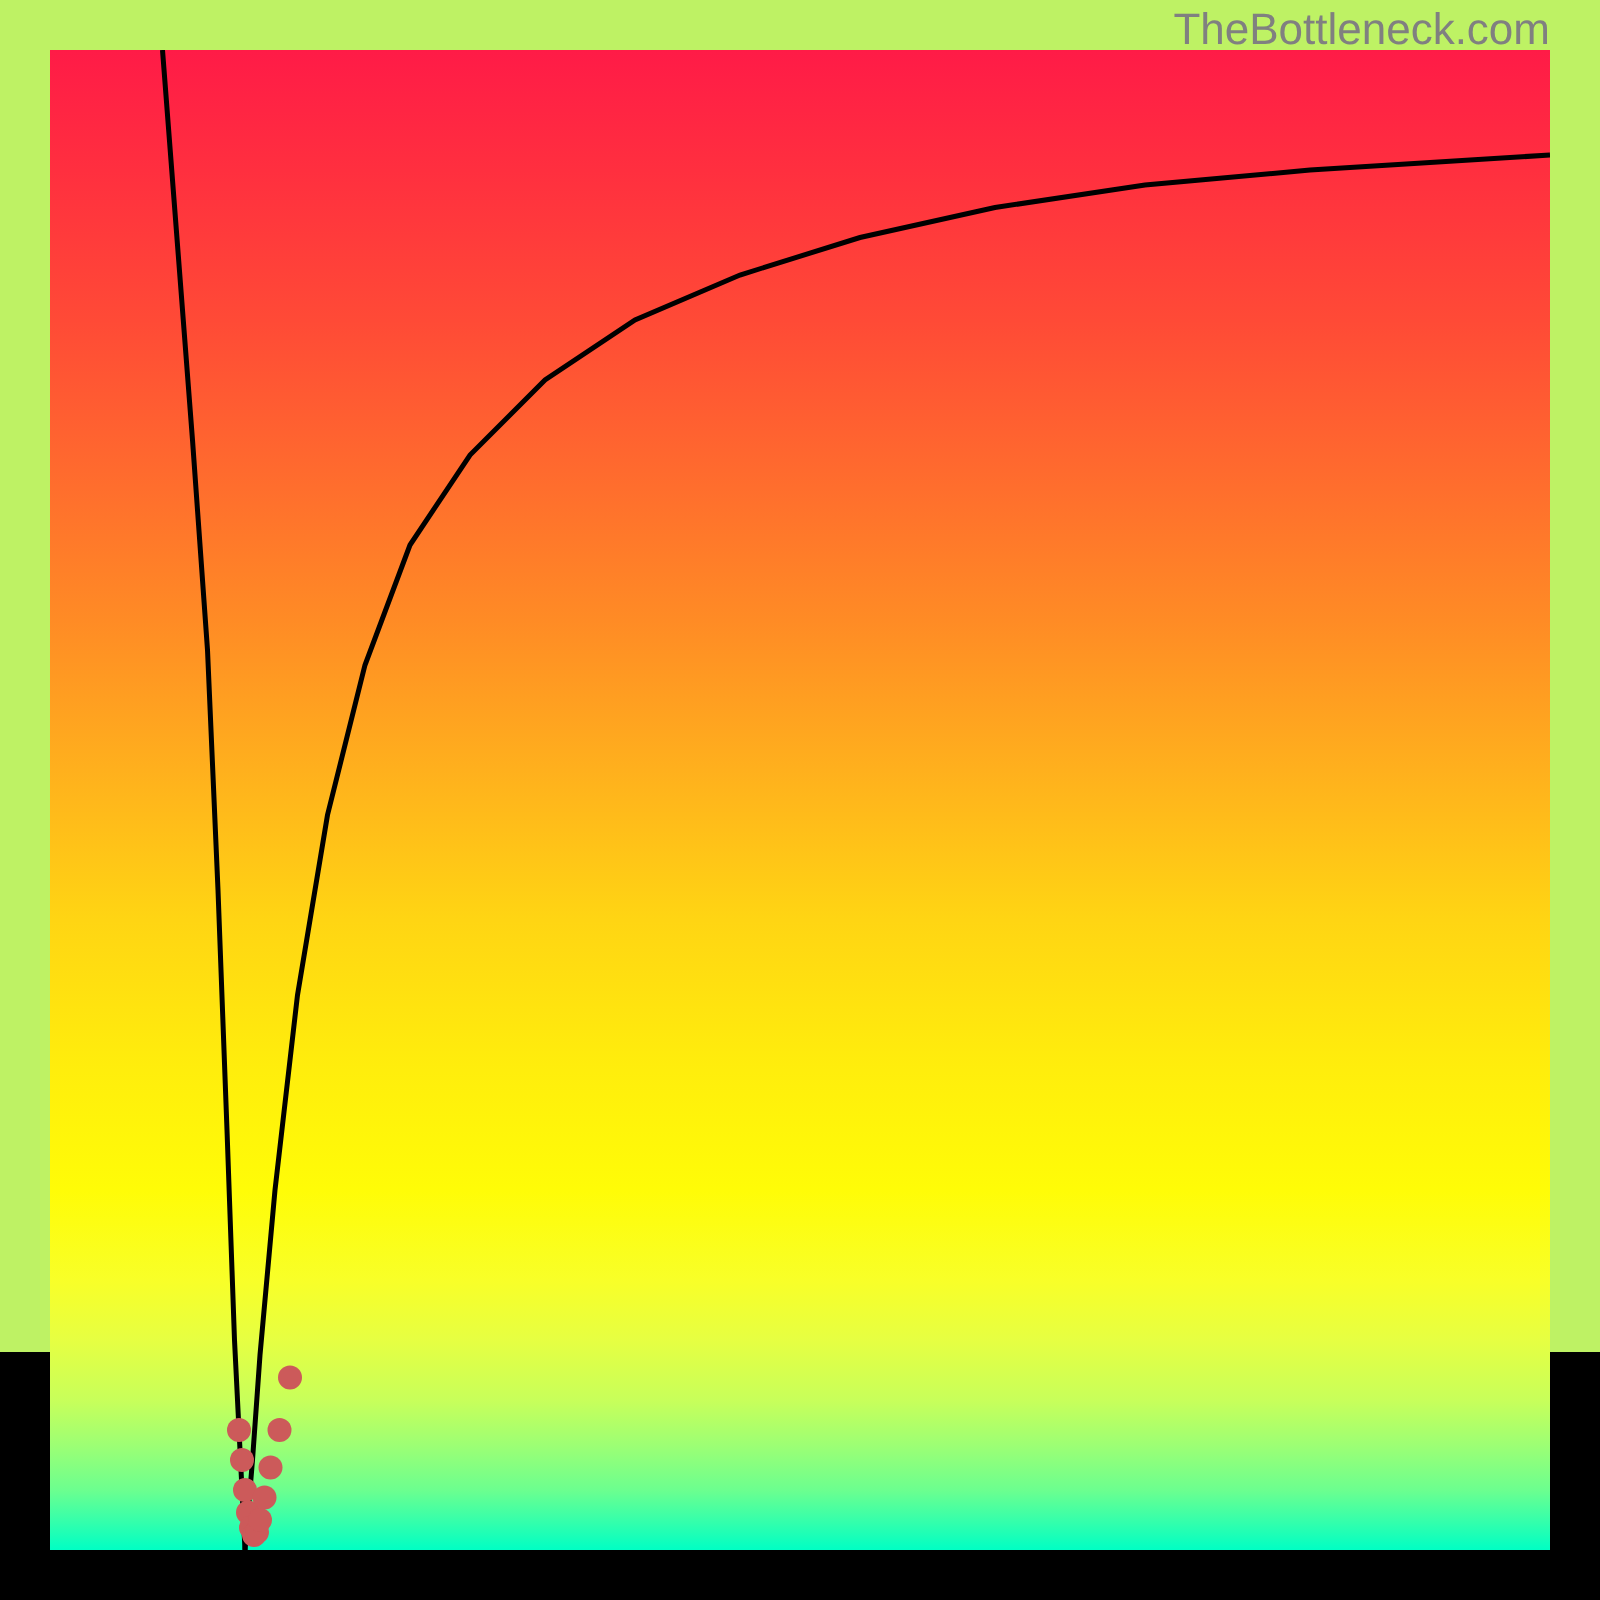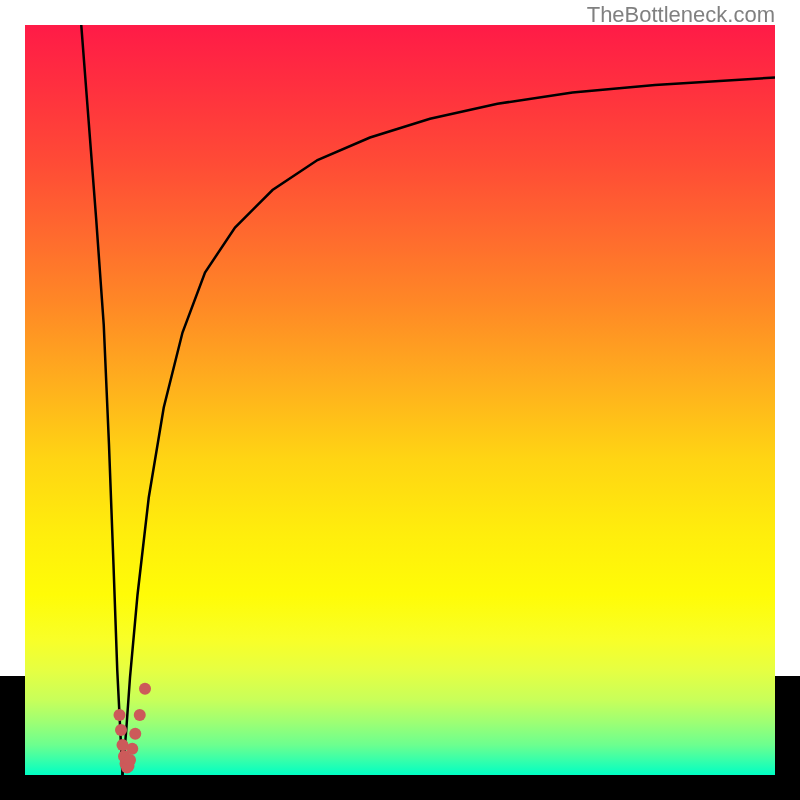--- a/index.html
+++ b/index.html
@@ -8,21 +8,21 @@
     width: 800px;
     height: 800px;
     background: #000;
     overflow: hidden;
     font-family: Arial, Helvetica, sans-serif;
   }
   .container {
     position: relative;
     width: 800px;
     height: 676px;
-    background: #ffffff;
+    background: #bef264;
   }
   .plot-area {
     position: absolute;
     left: 25px;
     top: 25px;
     width: 750px;
     height: 750px;
     background: linear-gradient(to bottom,
       #ff1b47 0%,
       #ff2f3f 8%,

